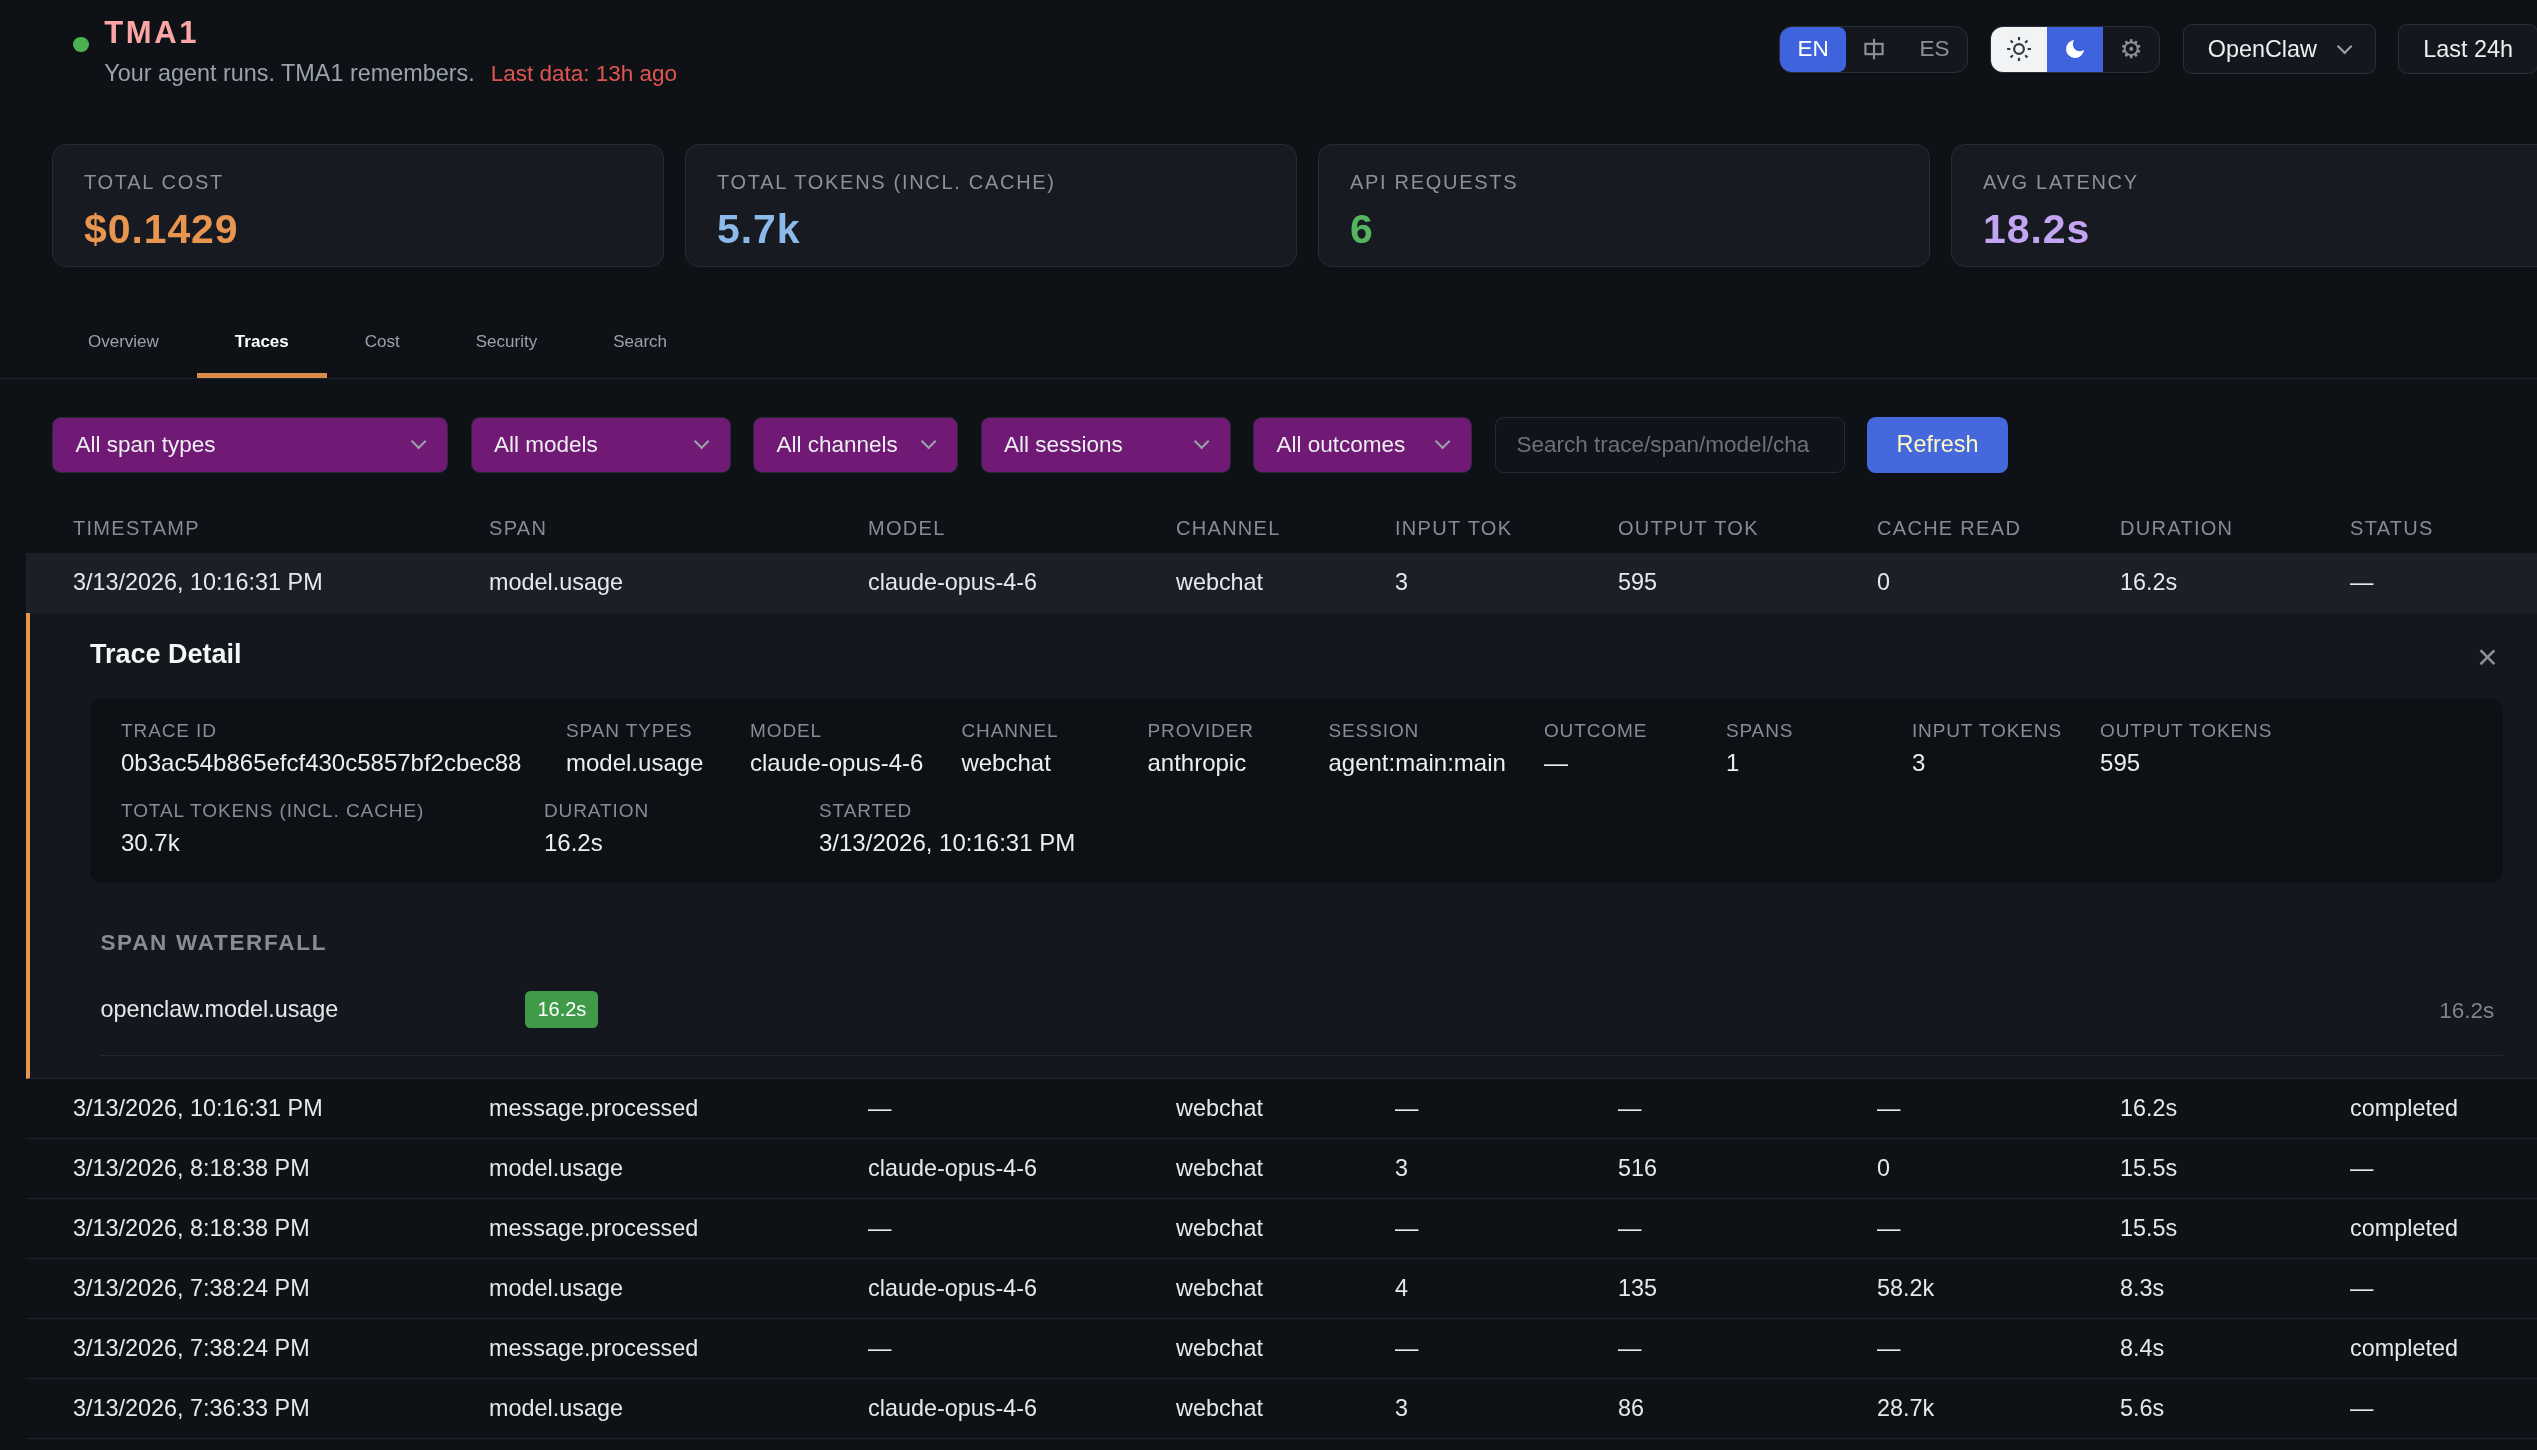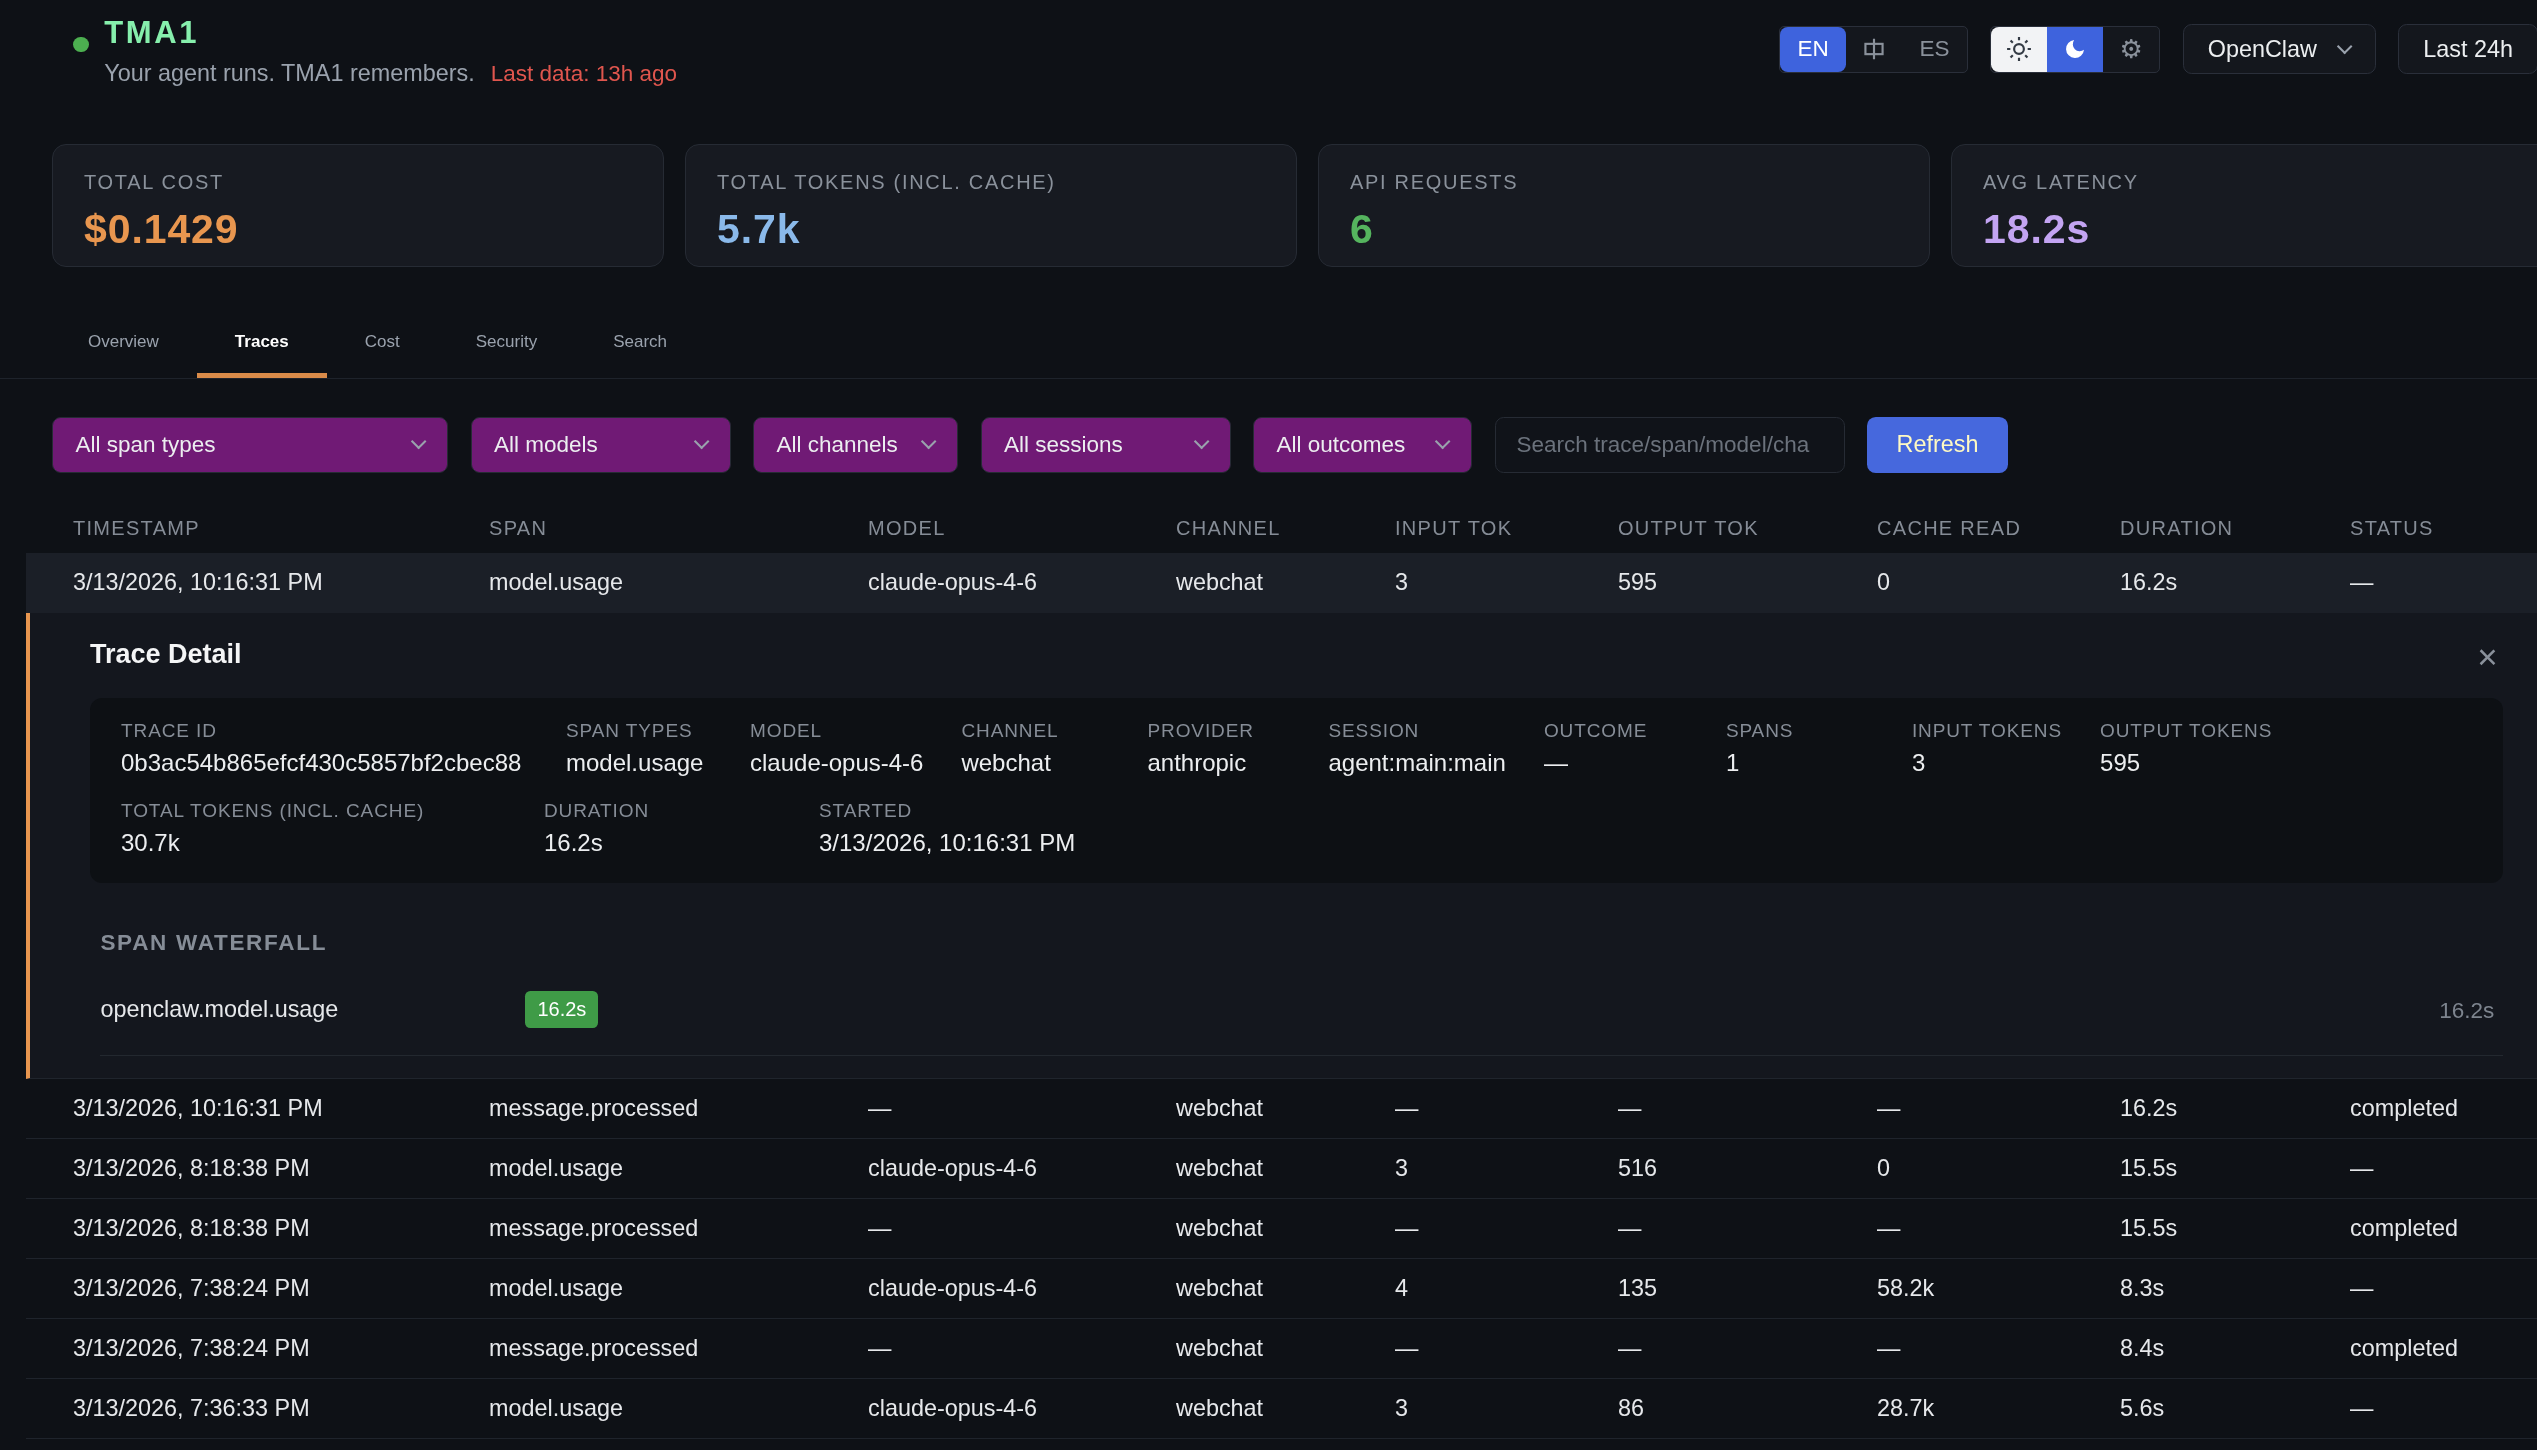--- a/index.html
+++ b/index.html
@@ -7,27 +7,27 @@
   body {
     background:#0e1116;
     color:#e6e8eb;
     font-family:"Liberation Sans","DejaVu Sans",sans-serif;
   }
 
   
   .topbar { display:flex; justify-content:space-between; align-items:flex-start; padding:14px 0 0 73px; height:106px; }
   .brand { display:flex; align-items:flex-start; gap:15.6px; }
   .status-dot { width:15.6px; height:15.6px; border-radius:50%; background:#4caf50; margin-top:22.5px; }
-  .brand-title { font-size:31px; font-weight:bold; letter-spacing:2.6px; color:#86efac; line-height:1.2; }
+  .brand-title { font-size:31px; font-weight:bold; letter-spacing:2.6px; color:#fca5a5; line-height:1.2; }
   .brand-sub { display:flex; align-items:baseline; gap:16px; margin-top:8.7px; }
   .tagline { font-size:23.4px; color:#9aa2ad; }
   .last-data { font-size:22.5px; color:#e0564e; }
 
   .top-controls { display:flex; align-items:center; gap:22.5px; padding-top:10.4px; }
-  .seg-group { display:flex; align-items:stretch; background:#14171d; border:0.9px solid #2a2f3a; border-radius:5px; overflow:hidden; height:47px; }
+  .seg-group { display:flex; align-items:stretch; background:#14171d; border:0.9px solid #2a2f3a; border-radius:13px; overflow:hidden; height:47px; }
   .seg { display:flex; align-items:center; justify-content:center; min-width:62px; padding:0 17.3px; font-size:22.5px; color:#8a919b; cursor:pointer; }
   .seg.active-blue { background:#3e63dd; color:#fff; border-radius:7.8px; }
   .seg.active-white { background:#f2f3f5; border-radius:7.8px 0 0 7.8px; }
   .seg.icon-seg { min-width:56px; padding:0 12px; }
   .zh-glyph { width:24px; height:24px; display:block; }
   .zh-glyph rect,.zh-glyph line { stroke:#8a919b; stroke-width:2.5; fill:none; }
   .gear { font-family:"DejaVu Sans",sans-serif; font-size:26px; color:#8a919b; }
   .pill-btn { display:flex; align-items:center; gap:22.5px; background:#14171d; border:0.9px solid #2a2f3a; border-radius:8.7px; height:50px; padding:0 24px; font-size:23.4px; color:#eceef0; cursor:pointer; }
   .chev { width:11.3px; height:11.3px; border-right:2.2px solid #9aa2ad; border-bottom:2.2px solid #9aa2ad; transform:rotate(45deg); margin-top:-5.2px; }
 

